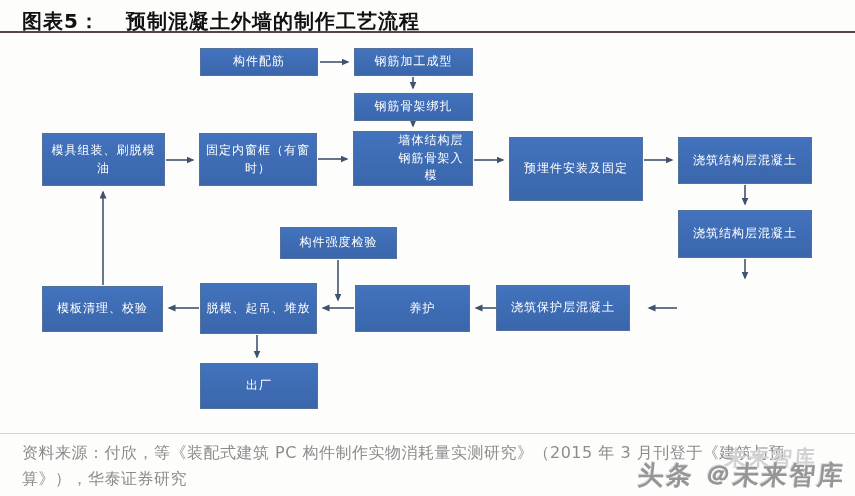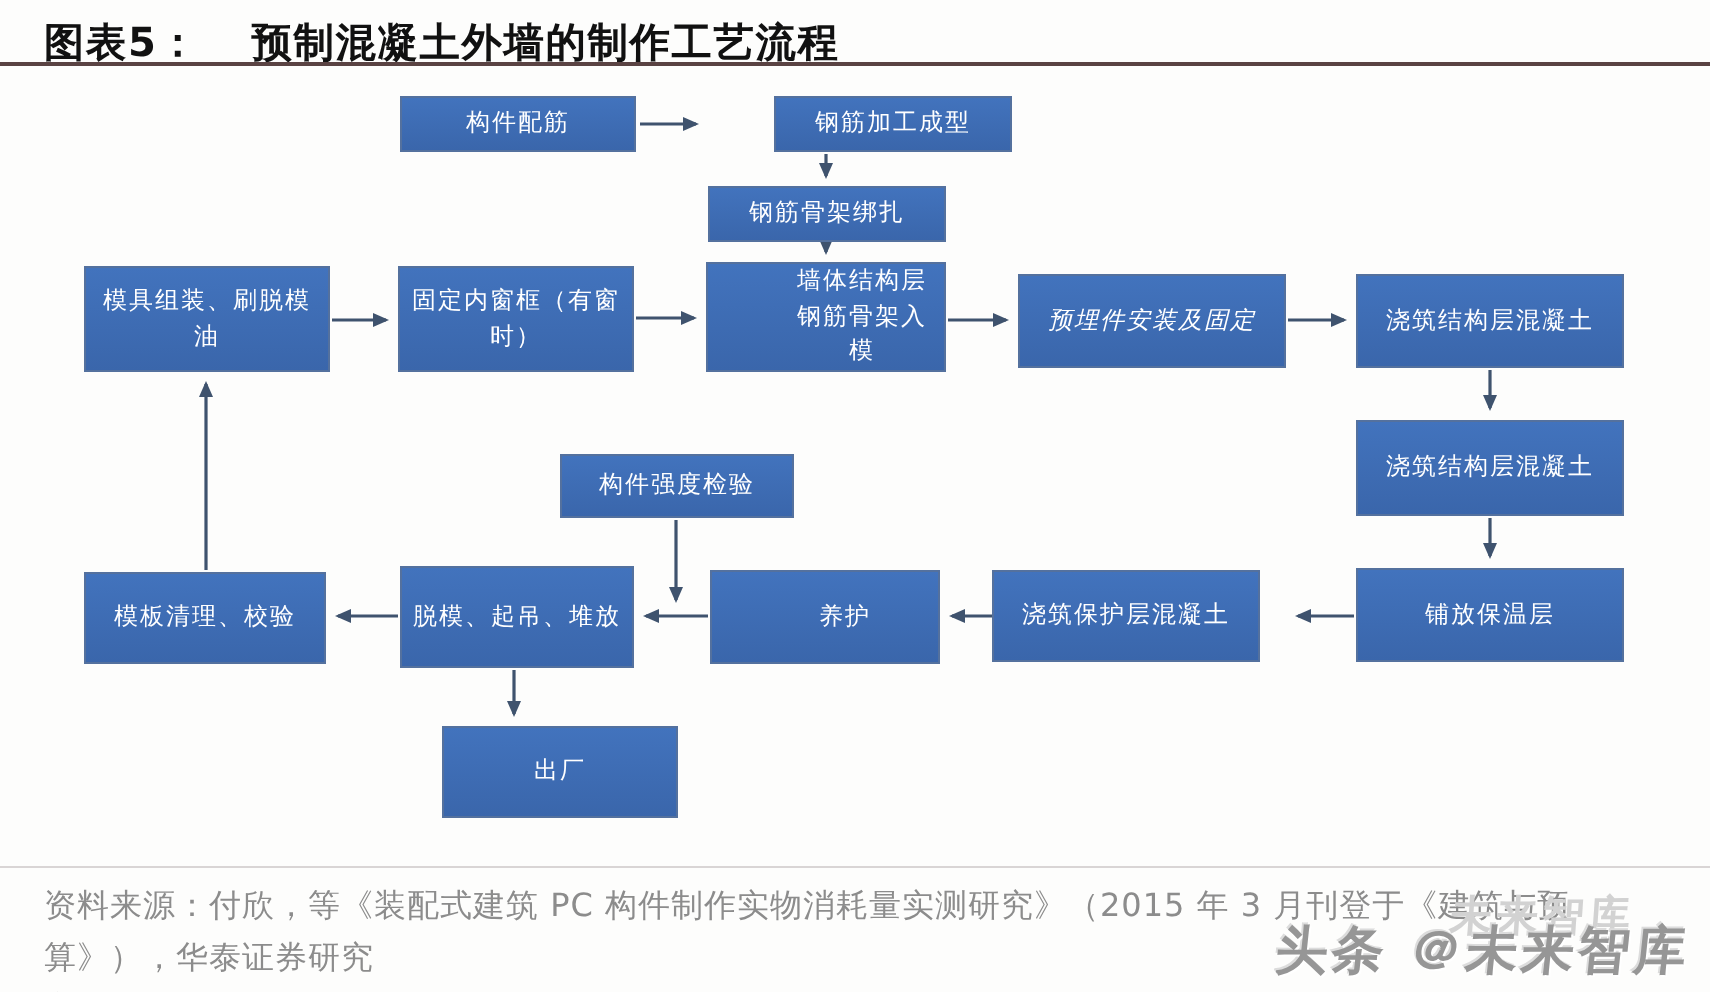--- a/index.html
+++ b/index.html
@@ -21,35 +21,35 @@
     position:absolute;box-sizing:border-box;
     background:linear-gradient(180deg,#4273bd 0%,#3a66ab 100%);
     border:1px solid #54719e;
     color:#fff;display:flex;align-items:center;justify-content:center;
     text-align:center;font-size:12px;letter-spacing:1px;line-height:1.45;
     padding:2px 4px;
   }
 
   
   .n0 {left:200px;top:48px; width:118px;height:28px;}
-  .n1 {left:354px;top:48px; width:119px;height:28px;margin-left:33px;}
+  .n1 {left:354px;top:48px; width:119px;height:28px;}
   .n2 {left:354px;top:93px; width:119px;height:28px;}
   .n3 {left:42px; top:133px;width:123px;height:53px;}
   .n4 {left:199px;top:133px;width:118px;height:53px;}
   .n5 {left:353px;top:131px;width:120px;height:55px;padding-left:40px;}
-  .n6 {left:509px;top:137px;width:134px;height:47px;font-style:italic;}
+  .n6 {left:509px;top:137px;width:134px;height:64px;}
   .n7 {left:678px;top:137px;width:134px;height:47px;}
   .n8 {left:678px;top:210px;width:134px;height:48px;}
   .n9 {left:280px;top:227px;width:117px;height:32px;}
   .n10{left:42px; top:286px;width:121px;height:46px;}
   .n11{left:200px;top:283px;width:117px;height:51px;}
   .n12{left:355px;top:285px;width:115px;height:47px;padding-left:24px;}
   .n13{left:496px;top:285px;width:134px;height:46px;}
   .n14{left:678px;top:284px;width:134px;height:47px;}
-  .n15{left:200px;top:363px;width:118px;height:46px;margin-left:21px;}
+  .n15{left:200px;top:363px;width:118px;height:46px;}
 
   .arrows{position:absolute;left:0;top:0;width:855px;height:496px;pointer-events:none;}
 
   
   .ftr-rule{position:absolute;left:0;top:433px;width:855px;height:1px;background:#d9d5d5;}
   .src{position:absolute;left:22px;top:440px;width:820px;font-size:16px;color:#8c8c8c;letter-spacing:0.5px;line-height:1.6;}
   .src .l2{display:block;}
 
   
   .wm{position:absolute;right:10px;bottom:2px;height:44px;width:300px;}
@@ -108,21 +108,20 @@
   <div class="node n4">固定内窗框（有窗时）</div>
   <div class="node n5">墙体结构层钢筋骨架入模</div>
   <div class="node n6">预埋件安装及固定</div>
   <div class="node n7">浇筑结构层混凝土</div>
   <div class="node n8">浇筑结构层混凝土</div>
   <div class="node n9">构件强度检验</div>
   <div class="node n10">模板清理、校验</div>
   <div class="node n11">脱模、起吊、堆放</div>
   <div class="node n12">养护</div>
   <div class="node n13">浇筑保护层混凝土</div>
-  <div class="node n14">铺放保温层</div>
   <div class="node n15">出厂</div>
 
   <div class="ftr-rule"></div>
   <div class="src">
     <span>资料来源：付欣，等《装配式建筑 PC 构件制作实物消耗量实测研究》（2015 年 3 月刊登于《建筑与预算》），华泰证券研究</span>
     <span class="l2">所</span>
   </div>
 
   <div class="wm">
     <span class="wm-ghost">未来智库</span>

